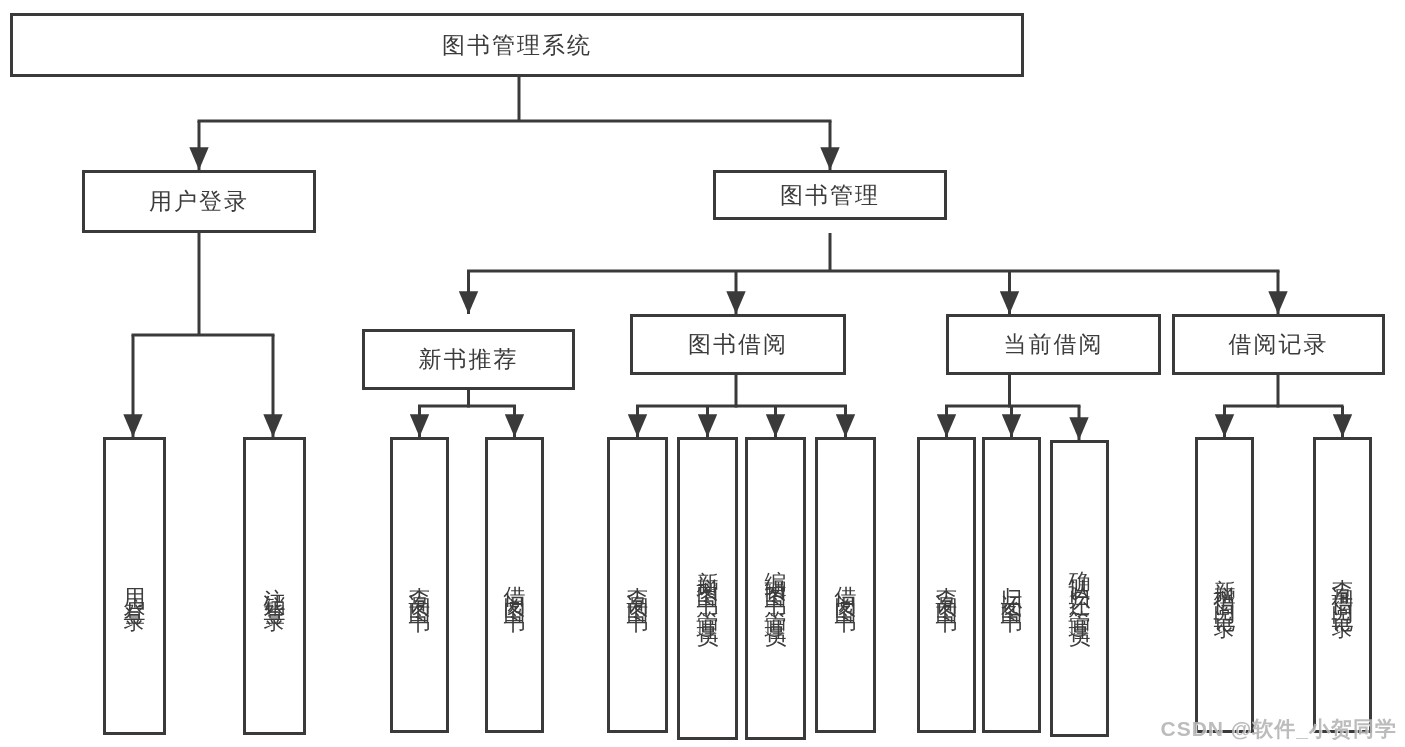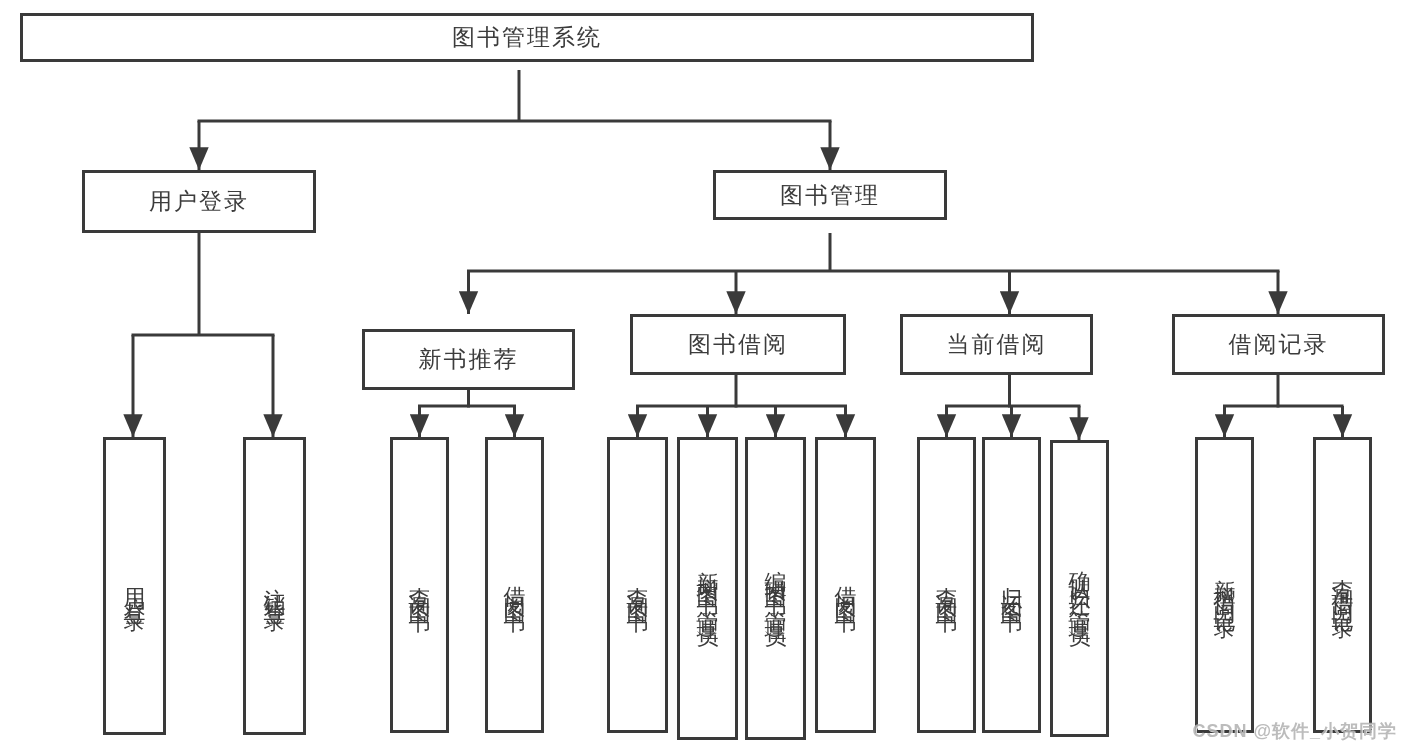--- a/index.html
+++ b/index.html
@@ -21,21 +21,21 @@
     position:absolute;background:var(--box_bg);border:3px solid var(--line);
     box-sizing:border-box;display:flex;align-items:center;justify-content:center;
     font-size:23px;letter-spacing:2px;white-space:nowrap;
   }
   .vbox{
     position:absolute;background:var(--box_bg);border:3px solid var(--line);
     box-sizing:border-box;display:flex;align-items:center;justify-content:center;
     writing-mode:vertical-rl;font-size:22px;line-height:1;letter-spacing:8px;
   }
   .watermark{
-    position:absolute;right:8px;bottom:4px;font-size:18px;font-weight:bold;
+    position:absolute;right:8px;bottom:4px;font-size:21px;font-weight:bold;
     color:var(--watermark);letter-spacing:1px;opacity:.9;
     text-shadow:1px 1px 0 rgba(255,255,255,.9);
   }
 </style>
 </head>
 <body>
 
 <div class="stage">
 
   <svg class="edges" width="1405" height="747" viewBox="0 0 1405 747" aria-hidden="true">
@@ -93,28 +93,28 @@
     </g>
 
     <g>
       <line x1="1278" y1="375" x2="1278" y2="407.5"></line>
       <line x1="1223" y1="406" x2="1343.5" y2="406"></line>
       <line x1="1224.5" y1="406" x2="1224.5" y2="437" marker-end="url(#ah)"></line>
       <line x1="1342.5" y1="406" x2="1342.5" y2="437" marker-end="url(#ah)"></line>
     </g>
   </svg>
 
-  <div class="hbox" style="left:20px;top:13px;width:1014px;height:49px">图书管理系统</div>
+  <div class="hbox" style="left:10px;top:13px;width:1014px;height:64px">图书管理系统</div>
 
   <div class="hbox" style="left:82px;top:170px;width:234px;height:63px">用户登录</div>
   <div class="hbox" style="left:713px;top:170px;width:234px;height:50px">图书管理</div>
 
   <div class="hbox" style="left:362px;top:329px;width:213px;height:61px">新书推荐</div>
   <div class="hbox" style="left:630px;top:314px;width:216px;height:61px">图书借阅</div>
-  <div class="hbox" style="left:900px;top:314px;width:193px;height:61px">当前借阅</div>
+  <div class="hbox" style="left:946px;top:314px;width:215px;height:61px">当前借阅</div>
   <div class="hbox" style="left:1172px;top:314px;width:213px;height:61px">借阅记录</div>
 
   <div class="vbox" style="left:103px;top:437px;width:63px;height:298px">用户登录</div>
   <div class="vbox" style="left:243px;top:437px;width:63px;height:298px">注销登录</div>
 
   <div class="vbox" style="left:390px;top:437px;width:59px;height:296px">查询图书</div>
   <div class="vbox" style="left:485px;top:437px;width:59px;height:296px">借阅图书</div>
 
   <div class="vbox" style="left:607px;top:437px;width:61px;height:296px">查询图书</div>
   <div class="vbox" style="left:677px;top:437px;width:61px;height:303px">新增图书（管理员）</div>

